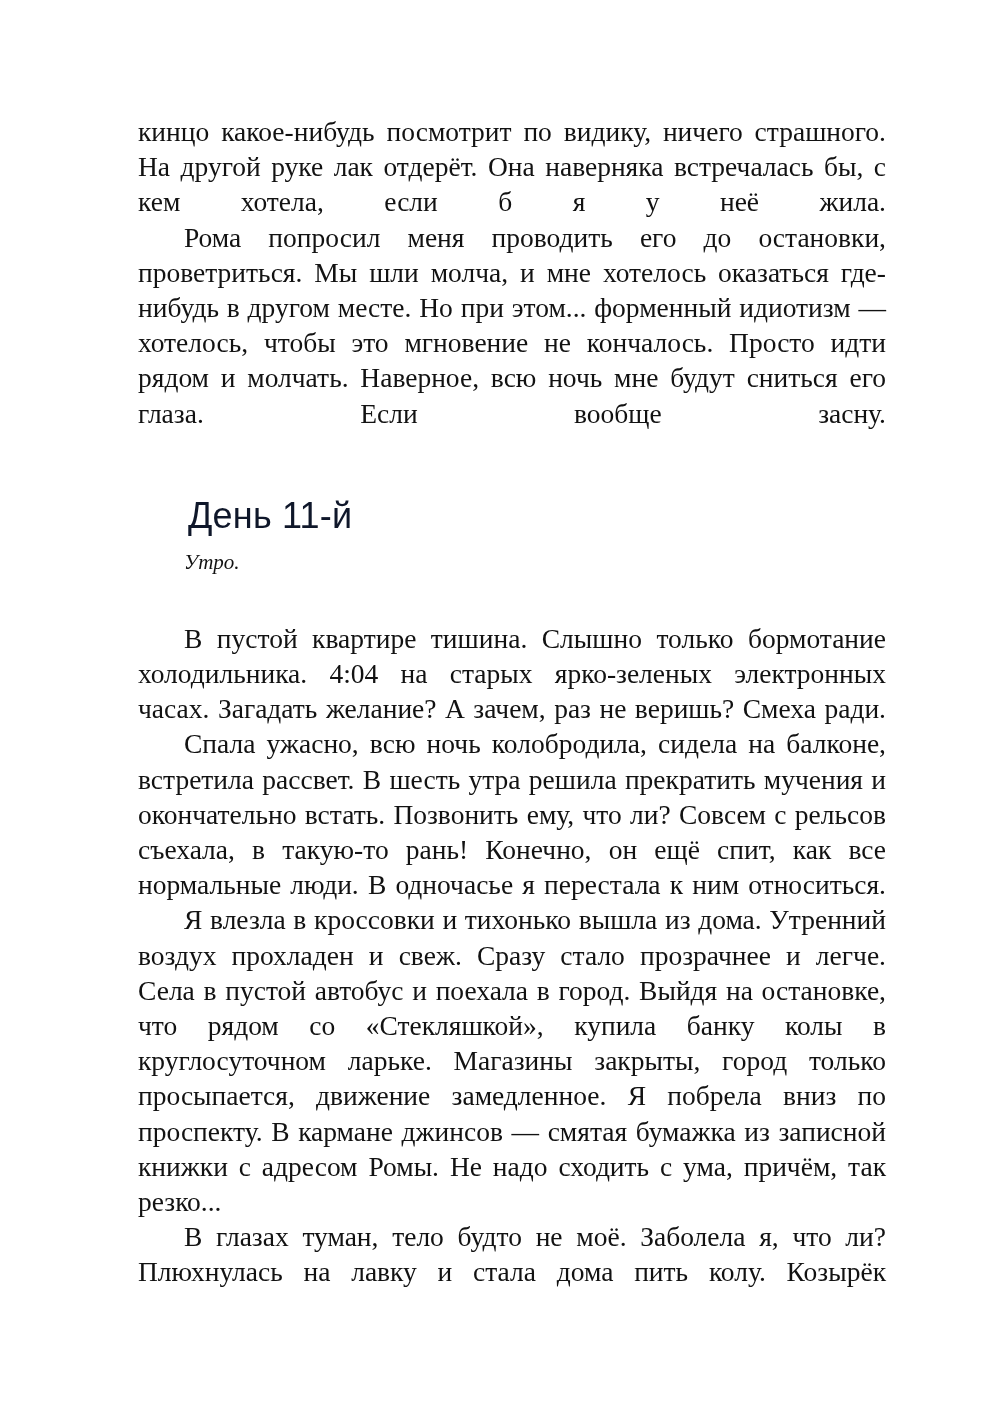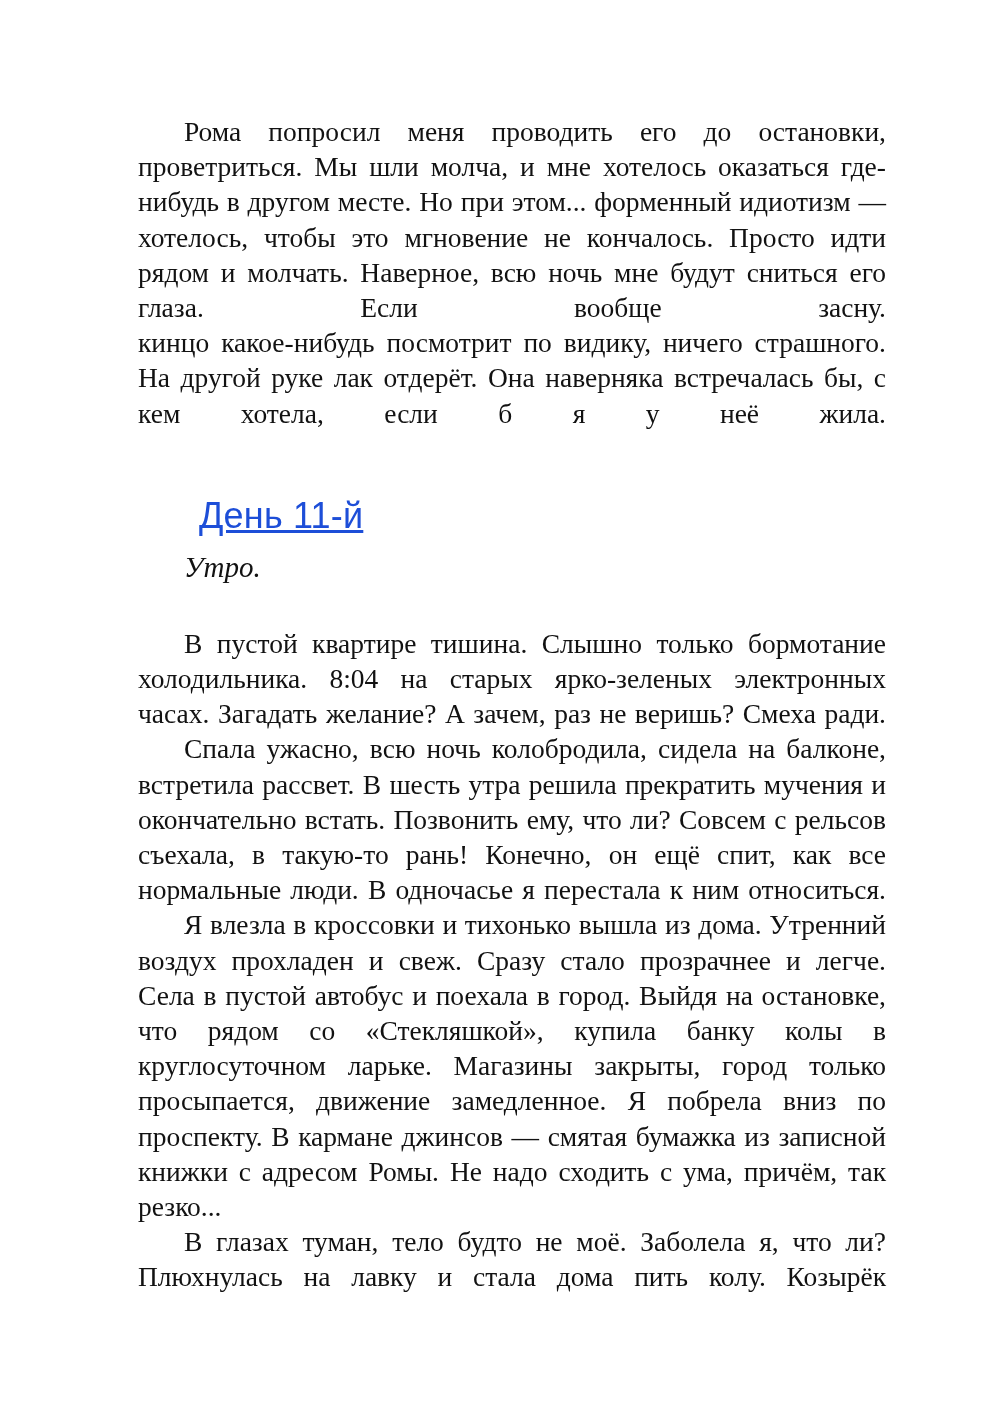--- a/index.html
+++ b/index.html
@@ -38,34 +38,33 @@
   }
   p.body-par.no-indent {
     text-indent: 0;
   }
   .chapter-block {
     margin-top: 64px;
     margin-bottom: 0;
     padding-left: 46px;
   }
   h2.chapter-title {
-    margin: 15px;
+    margin: 4px;
     font-family: "Liberation Sans", "DejaVu Sans", sans-serif;
     font-size: 36px;
     font-weight: 400;
     line-height: 42px;
     letter-spacing: 0.2px;
-    color: #1d4ed8;
-    text-decoration: underline;
+    color: #0f172a;
   }
   .chapter-sub {
     margin: 10px 0 0 0;
     font-family: "Liberation Serif", "DejaVu Serif", serif;
     font-style: italic;
-    font-size: 29px;
+    font-size: 21px;
     line-height: 30px;
     color: #121212;
   }
   .gap-after-chapter {
     height: 44px;
   }
   .page-number {
     position: absolute;
     left: 0;
     right: 0;
@@ -77,32 +76,32 @@
     letter-spacing: 1px;
   }
 </style>
 </head>
 <body>
 
 <div class="page">
 
   <div class="text-column">
 
+    <p class="body-par last-line-full no-indent">кинцо какое-нибудь посмотрит по видику, ничего страшного. На другой руке лак отдерёт. Она наверняка встречалась бы, с кем хотела, если б я у неё жила.</p>
+
     <p class="body-par last-line-full">Рома попросил меня проводить его до остановки, проветриться. Мы шли молча, и мне хотелось оказаться где-нибудь в другом месте. Но при этом... форменный идиотизм — хотелось, чтобы это мгновение не кончалось. Просто идти рядом и молчать. Наверное, всю ночь мне будут сниться его глаза. Если вообще засну.</p>
-
-    <p class="body-par last-line-full no-indent">кинцо какое-нибудь посмотрит по видику, ничего страшного. На другой руке лак отдерёт. Она наверняка встречалась бы, с кем хотела, если б я у неё жила.</p>
 
     <div class="chapter-block">
       <h2 class="chapter-title">День 11-й</h2>
       <div class="chapter-sub">Утро.</div>
     </div>
 
     <div class="gap-after-chapter"></div>
 
-    <p class="body-par last-line-full">В пустой квартире тишина. Слышно только бормотание холодильника. 8:04 на старых ярко-зеленых электронных часах. Загадать желание? А зачем, раз не веришь? Смеха ради.</p>
+    <p class="body-par last-line-full">В пустой квартире тишина. Слышно только бормотание холодильника. 4:04 на старых ярко-зеленых электронных часах. Загадать желание? А зачем, раз не веришь? Смеха ради.</p>
 
     <p class="body-par last-line-full">Спала ужасно, всю ночь колобродила, сидела на балконе, встретила рассвет. В шесть утра решила прекратить мучения и окончательно встать. Позвонить ему, что ли? Совсем с рельсов съехала, в такую-то рань! Конечно, он ещё спит, как все нормальные люди. В одночасье я перестала к ним относиться.</p>
 
     <p class="body-par last-line-full">Я влезла в кроссовки и тихонько вышла из дома. Утренний воздух прохладен и свеж. Сразу стало прозрачнее и легче. Села в пустой автобус и поехала в город. Выйдя на остановке, что рядом со «Стекляшкой», купила банку колы в круглосуточном ларьке. Магазины закрыты, город только просыпается, движение замедленное. Я побрела вниз по проспекту. В кармане джинсов — смятая бумажка из записной книжки с адресом Ромы. Не надо сходить с ума, причём, так резко...</p>
 
     <p class="body-par last-line-full">В глазах туман, тело будто не моё. Заболела я, что ли? Плюхнулась на лавку и стала дома пить колу. Козырёк</p>
 
   </div>
 
 

